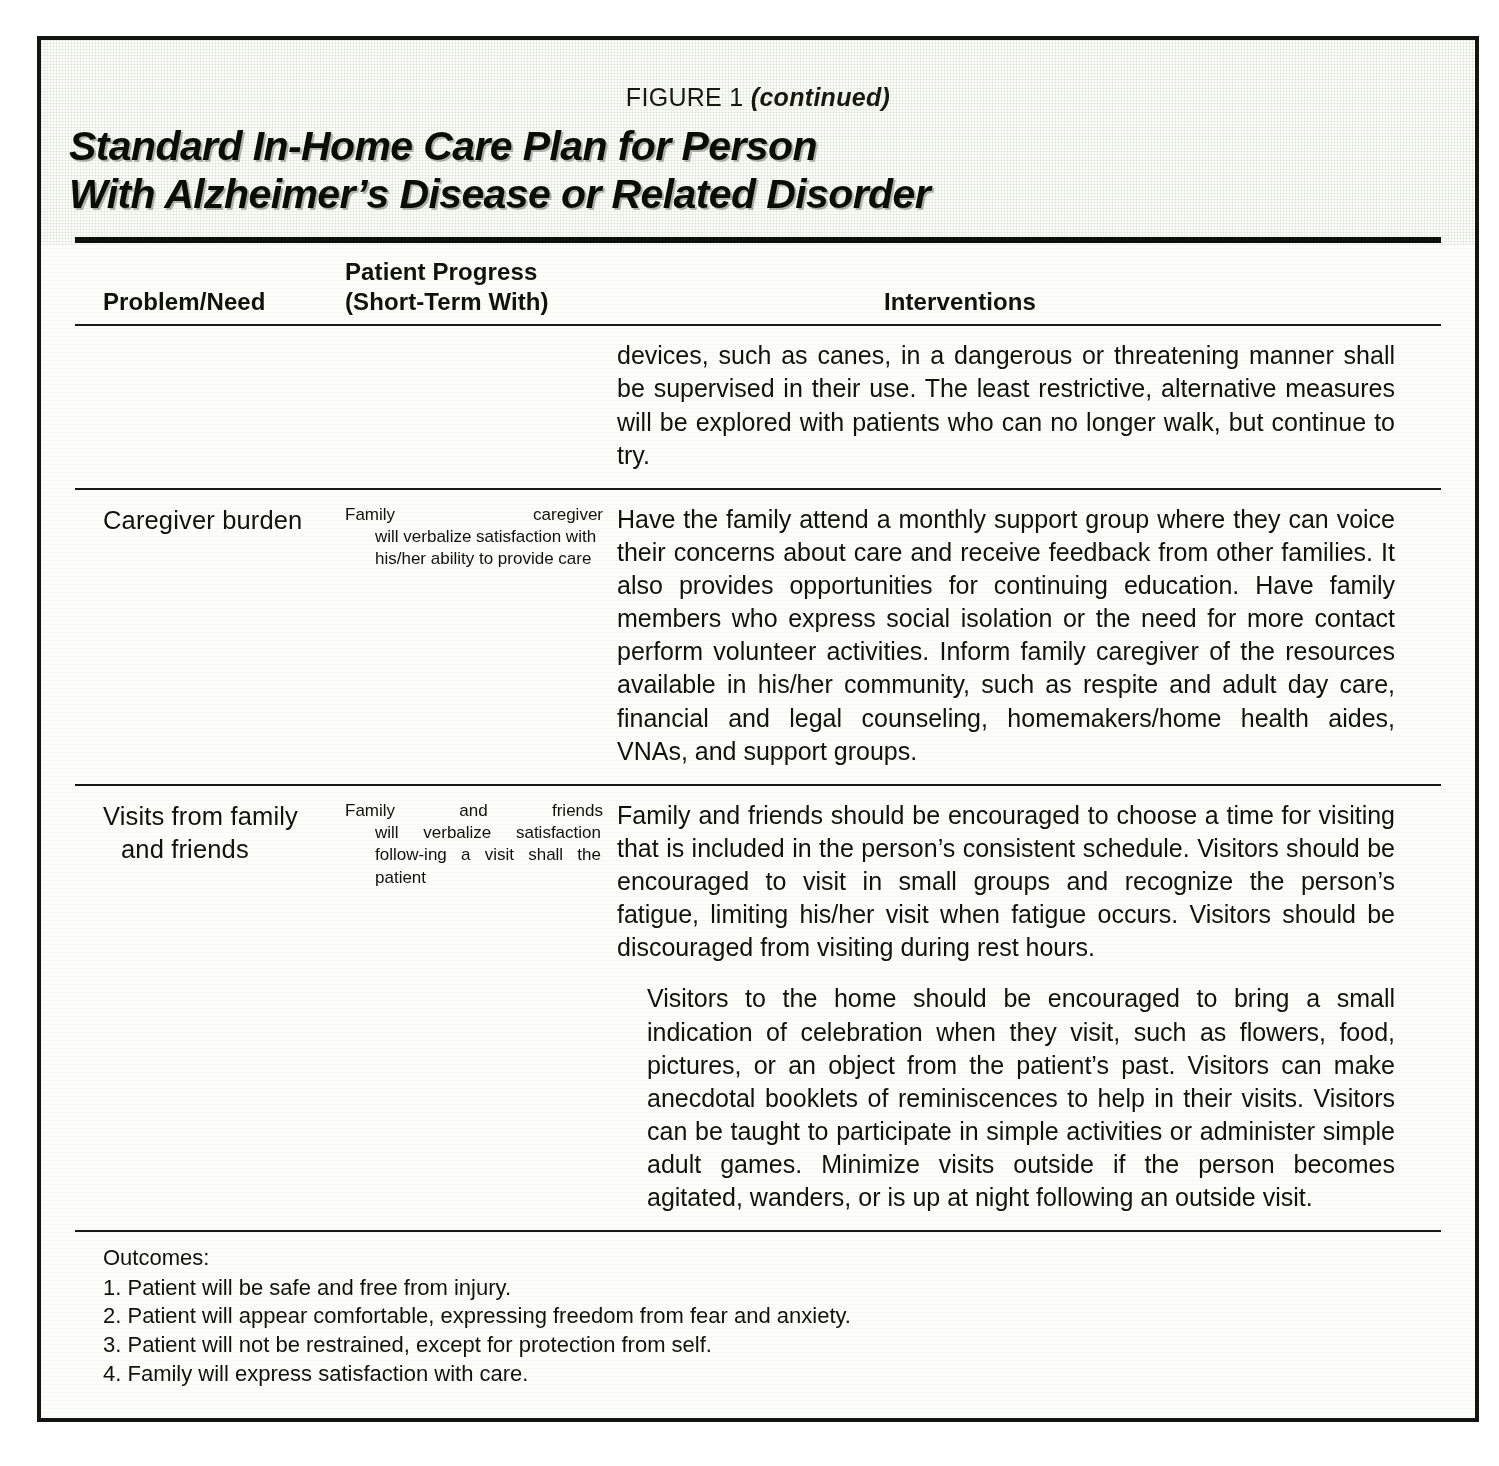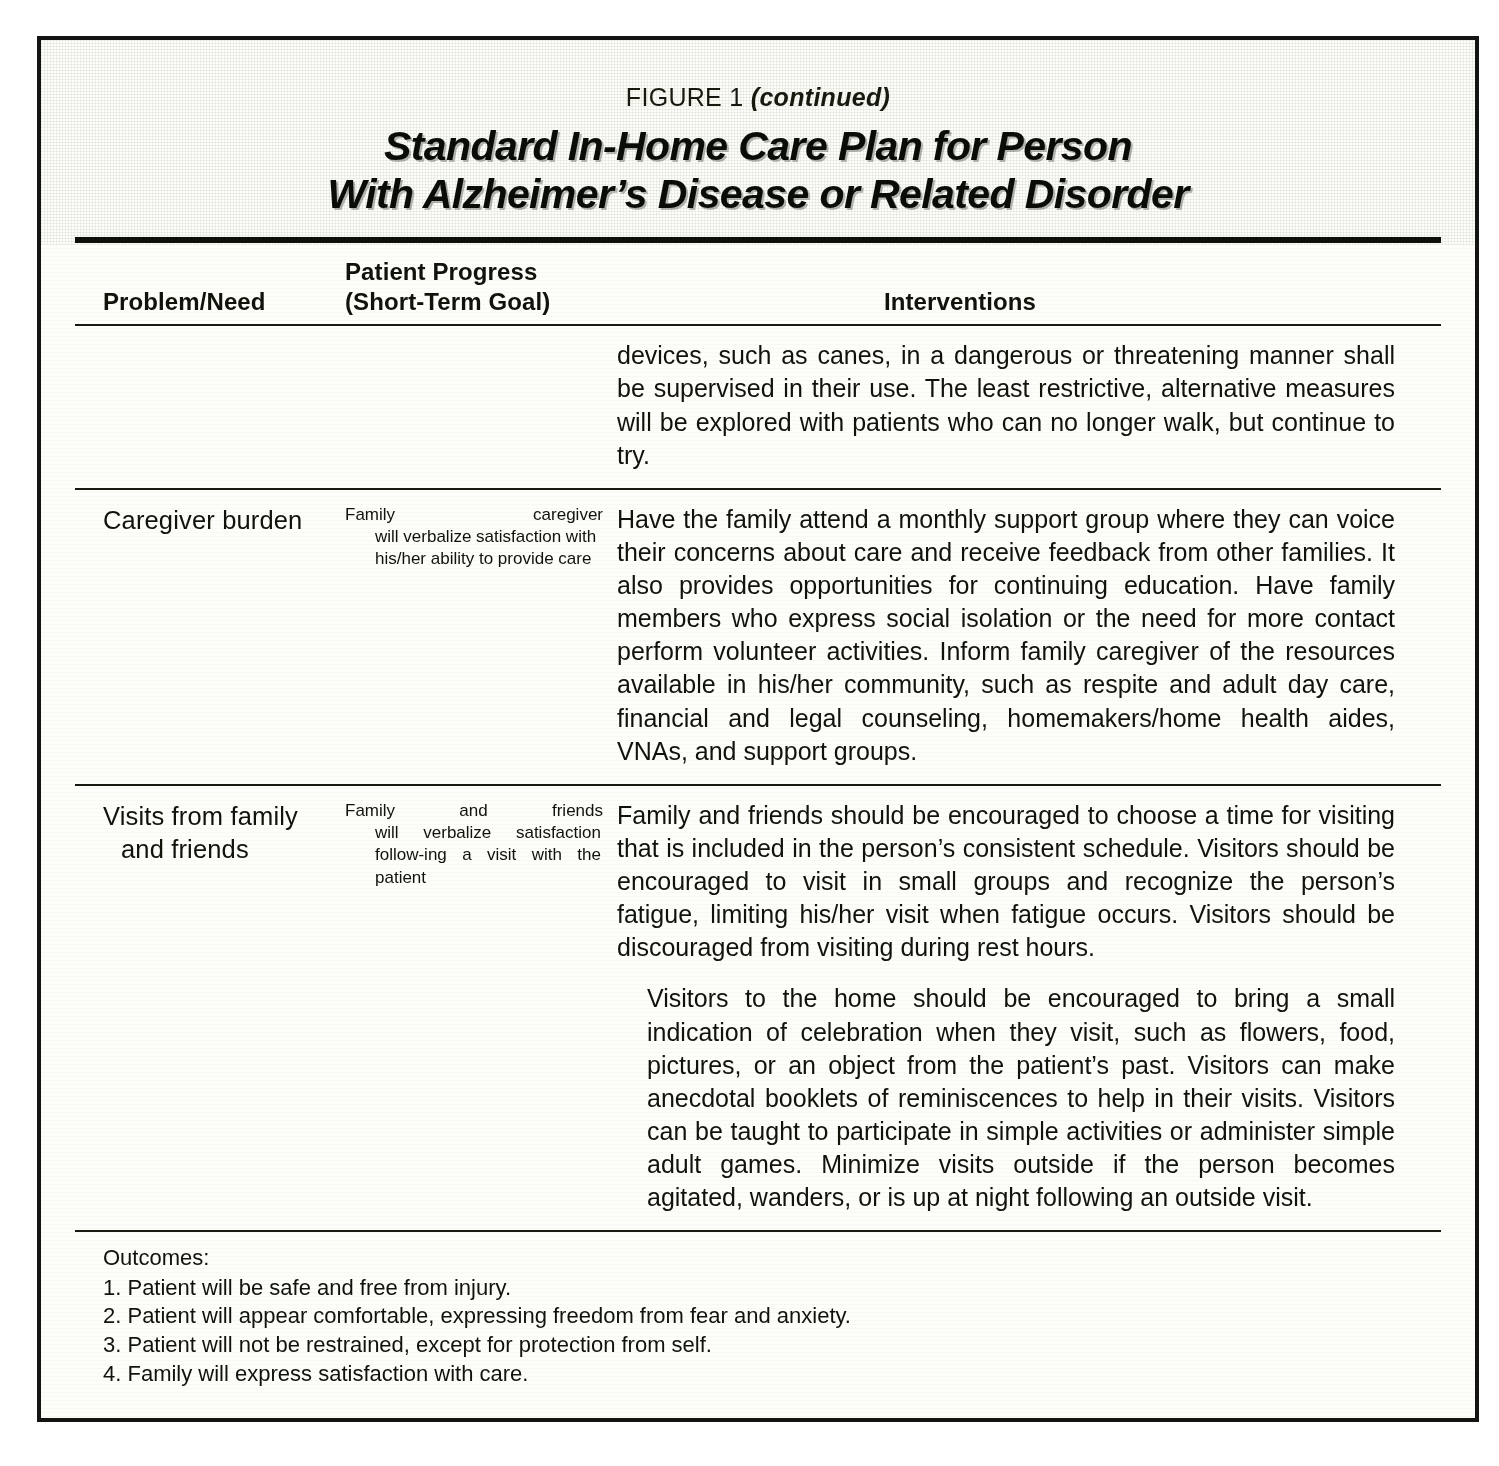--- a/index.html
+++ b/index.html
@@ -74,29 +74,29 @@
   }
   .fig-label .cont {
     font-style: italic;
     font-weight: 700;
   }
   .fig-label .num {
     font-weight: 400;
   }
 
   .title {
-    text-align: center;
+    text-align: left;
     font-weight: 800;
     font-style: italic;
     font-size: 41px;
     line-height: 1.18;
     letter-spacing: -0.6px;
     color: #0a0c06;
     margin-top: 10px;
-    padding: 0 45px;
+    padding: 0 28px;
     text-shadow: 2px 2px 0px rgba(20,22,16,0.30);
   }
   .title .l2 { display: block; }
 
   
   .table-wrap {
     margin: 0 34px 0 34px;
     position: relative;
   }
 
@@ -232,21 +232,21 @@
       </div>
 
       <div class="table-wrap">
 
         <div class="rule-thick"></div>
 
         <div class="thead">
           <div class="th th-problem">Problem/Need</div>
           <div class="th th-progress">
             <div>Patient Progress</div>
-            <div>(Short-Term Goal)</div>
+            <div>(Short-Term With)</div>
           </div>
           <div class="th th-interventions">Interventions</div>
         </div>
 
         <div class="rule-thin"></div>
 
         <div class="row">
           <div class="col-problem"></div>
           <div class="col-progress"></div>
           <div class="col-interventions">
@@ -269,21 +269,21 @@
 
         <div class="rule-thin"></div>
 
         <div class="row">
           <div class="col-problem">
             <span>Visits from family</span>
             <span class="ind">and friends</span>
           </div>
           <div class="col-progress">
             <span class="first">Family and friends</span>
-            <span class="rest just">will verbalize satisfaction follow-ing a visit with the patient</span>
+            <span class="rest just">will verbalize satisfaction follow-ing a visit shall the patient</span>
           </div>
           <div class="col-interventions">
             <p class="para hang-block">Family and friends should be encouraged to choose a time for visiting that is included in the person’s consistent schedule. Visitors should be encouraged to visit in small groups and recognize the person’s fatigue, limiting his/her visit when fatigue occurs. Visitors should be discouraged from visiting during rest hours.</p>
             <p class="para hang-block">Visitors to the home should be encouraged to bring a small indication of celebration when they visit, such as flowers, food, pictures, or an object from the patient’s past. Visitors can make anecdotal booklets of reminiscences to help in their visits. Visitors can be taught to participate in simple activities or administer simple adult games. Minimize visits outside if the person becomes agitated, wanders, or is up at night following an outside visit.</p>
           </div>
         </div>
 
         <div class="rule-thin"></div>
 
         <div class="outcomes">

